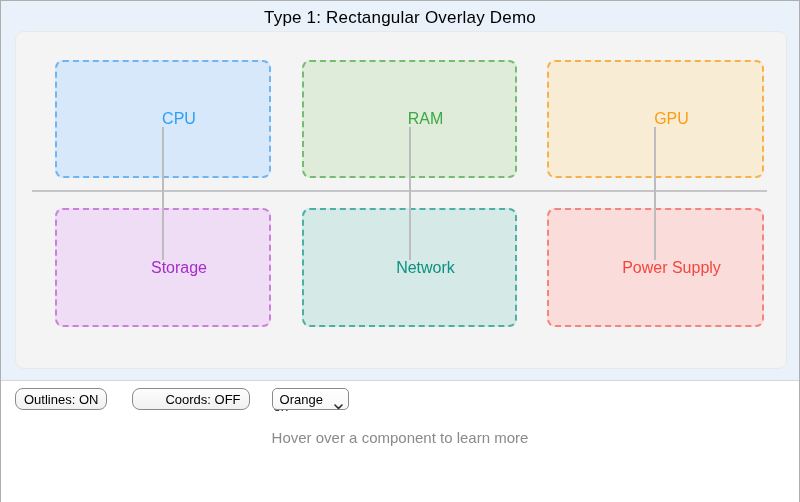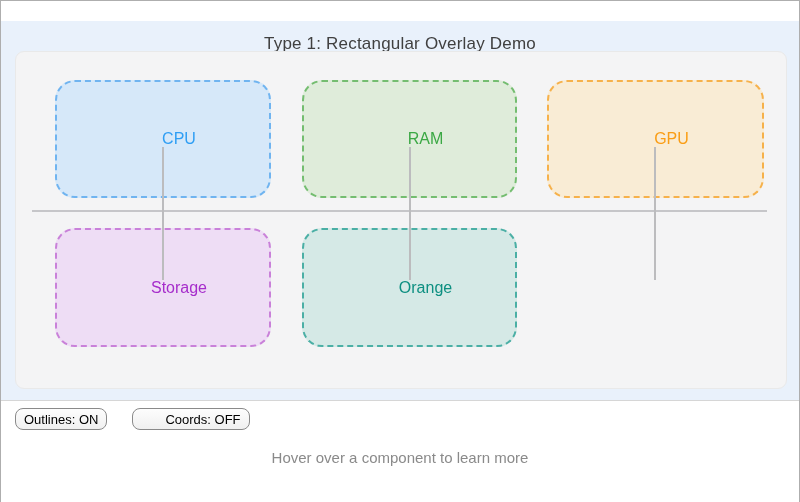--- a/index.html
+++ b/index.html
@@ -3,26 +3,26 @@
 <meta charset="utf-8">
 <style>
   * { margin:0; padding:0; box-sizing:border-box; }
   html,body { width:800px; height:502px; }
   body { font-family:"Liberation Sans", sans-serif; overflow:hidden; }
 
   .page { width:800px; height:502px; border:1px solid #aeaeae; background:#fff; }
 
   
   .stage { height:379px; background:#e9f1fb; position:relative; }
-  .title { text-align:center; padding-top:13px; font-size:17px; color:#404040; letter-spacing:.2px;margin-top:20px; }
+  .title { text-align:center; padding-top:7px; font-size:17px; color:#000000; letter-spacing:.2px; }
 
   .panel { position:absolute; left:14px; top:30px; width:772px; height:338px;
            background:#f4f4f5; border:1px solid #e9e9e9; border-radius:9px; }
 
-  .box { position:absolute; border:2px dashed; border-radius:20px;
+  .box { position:absolute; border:2px dashed; border-radius:8px;
          display:flex; align-items:center; justify-content:center;padding-left:32px; }
   .box-label { font-size:16px; }
 
   .box-cpu     { left:39px;  top:28px;  width:216px; height:118px; background:#d6e8f9; border-color:#70b4f0; }
   .box-cpu .box-label { color:#2f9ef4; }
   .box-ram     { left:286px; top:28px;  width:215px; height:118px; background:#dfecda; border-color:#74bd70; }
   .box-ram .box-label { color:#3ba844; }
   .box-gpu     { left:531px; top:28px;  width:217px; height:118px; background:#f9ecd5; border-color:#f6b14b; }
   .box-gpu .box-label { color:#fa9d15; }
   .box-storage { left:39px;  top:176px; width:216px; height:119px; background:#eeddf5; border-color:#c981d9; }
@@ -66,32 +66,46 @@
       <div class="box box-ram">
         <span class="box-label">RAM</span>
       </div>
       <div class="box box-gpu">
         <span class="box-label">GPU</span>
       </div>
       <div class="box box-storage">
         <span class="box-label">Storage</span>
       </div>
       <div class="box box-network">
-        <span class="box-label">Orange</span>
+        <span class="box-label">Network</span>
+      </div>
+      <div class="box box-power">
+        <span class="box-label">Power Supply</span>
       </div>
 
       <div class="row-divider"></div>
       <div class="connector c1"></div>
       <div class="connector c2"></div>
       <div class="connector c3"></div>
 
     </div>
   </div>
 
   <div class="footer">
     <div class="controls">
       <button class="btn">Outlines: ON</button>
       <button class="btn coords">Coords: OFF</button>
+      <span class="select-wrap">
+        <span class="overlap-label">or:</span>
+        <select class="color-select">
+          <option>Orange</option>
+        </select>
+        <span class="chevron">
+          <svg width="9" height="6" viewBox="0 0 9 6">
+              <polyline points="1,1 4.5,4.5 8,1" fill="none" stroke="#2a2a2a" stroke-width="1.6" stroke-linecap="round" stroke-linejoin="round"></polyline>
+            </svg>
+        </span>
+      </span>
     </div>
     <div class="hint">Hover over a component to learn more</div>
   </div>
 
 </div>
 
 </body></html>

